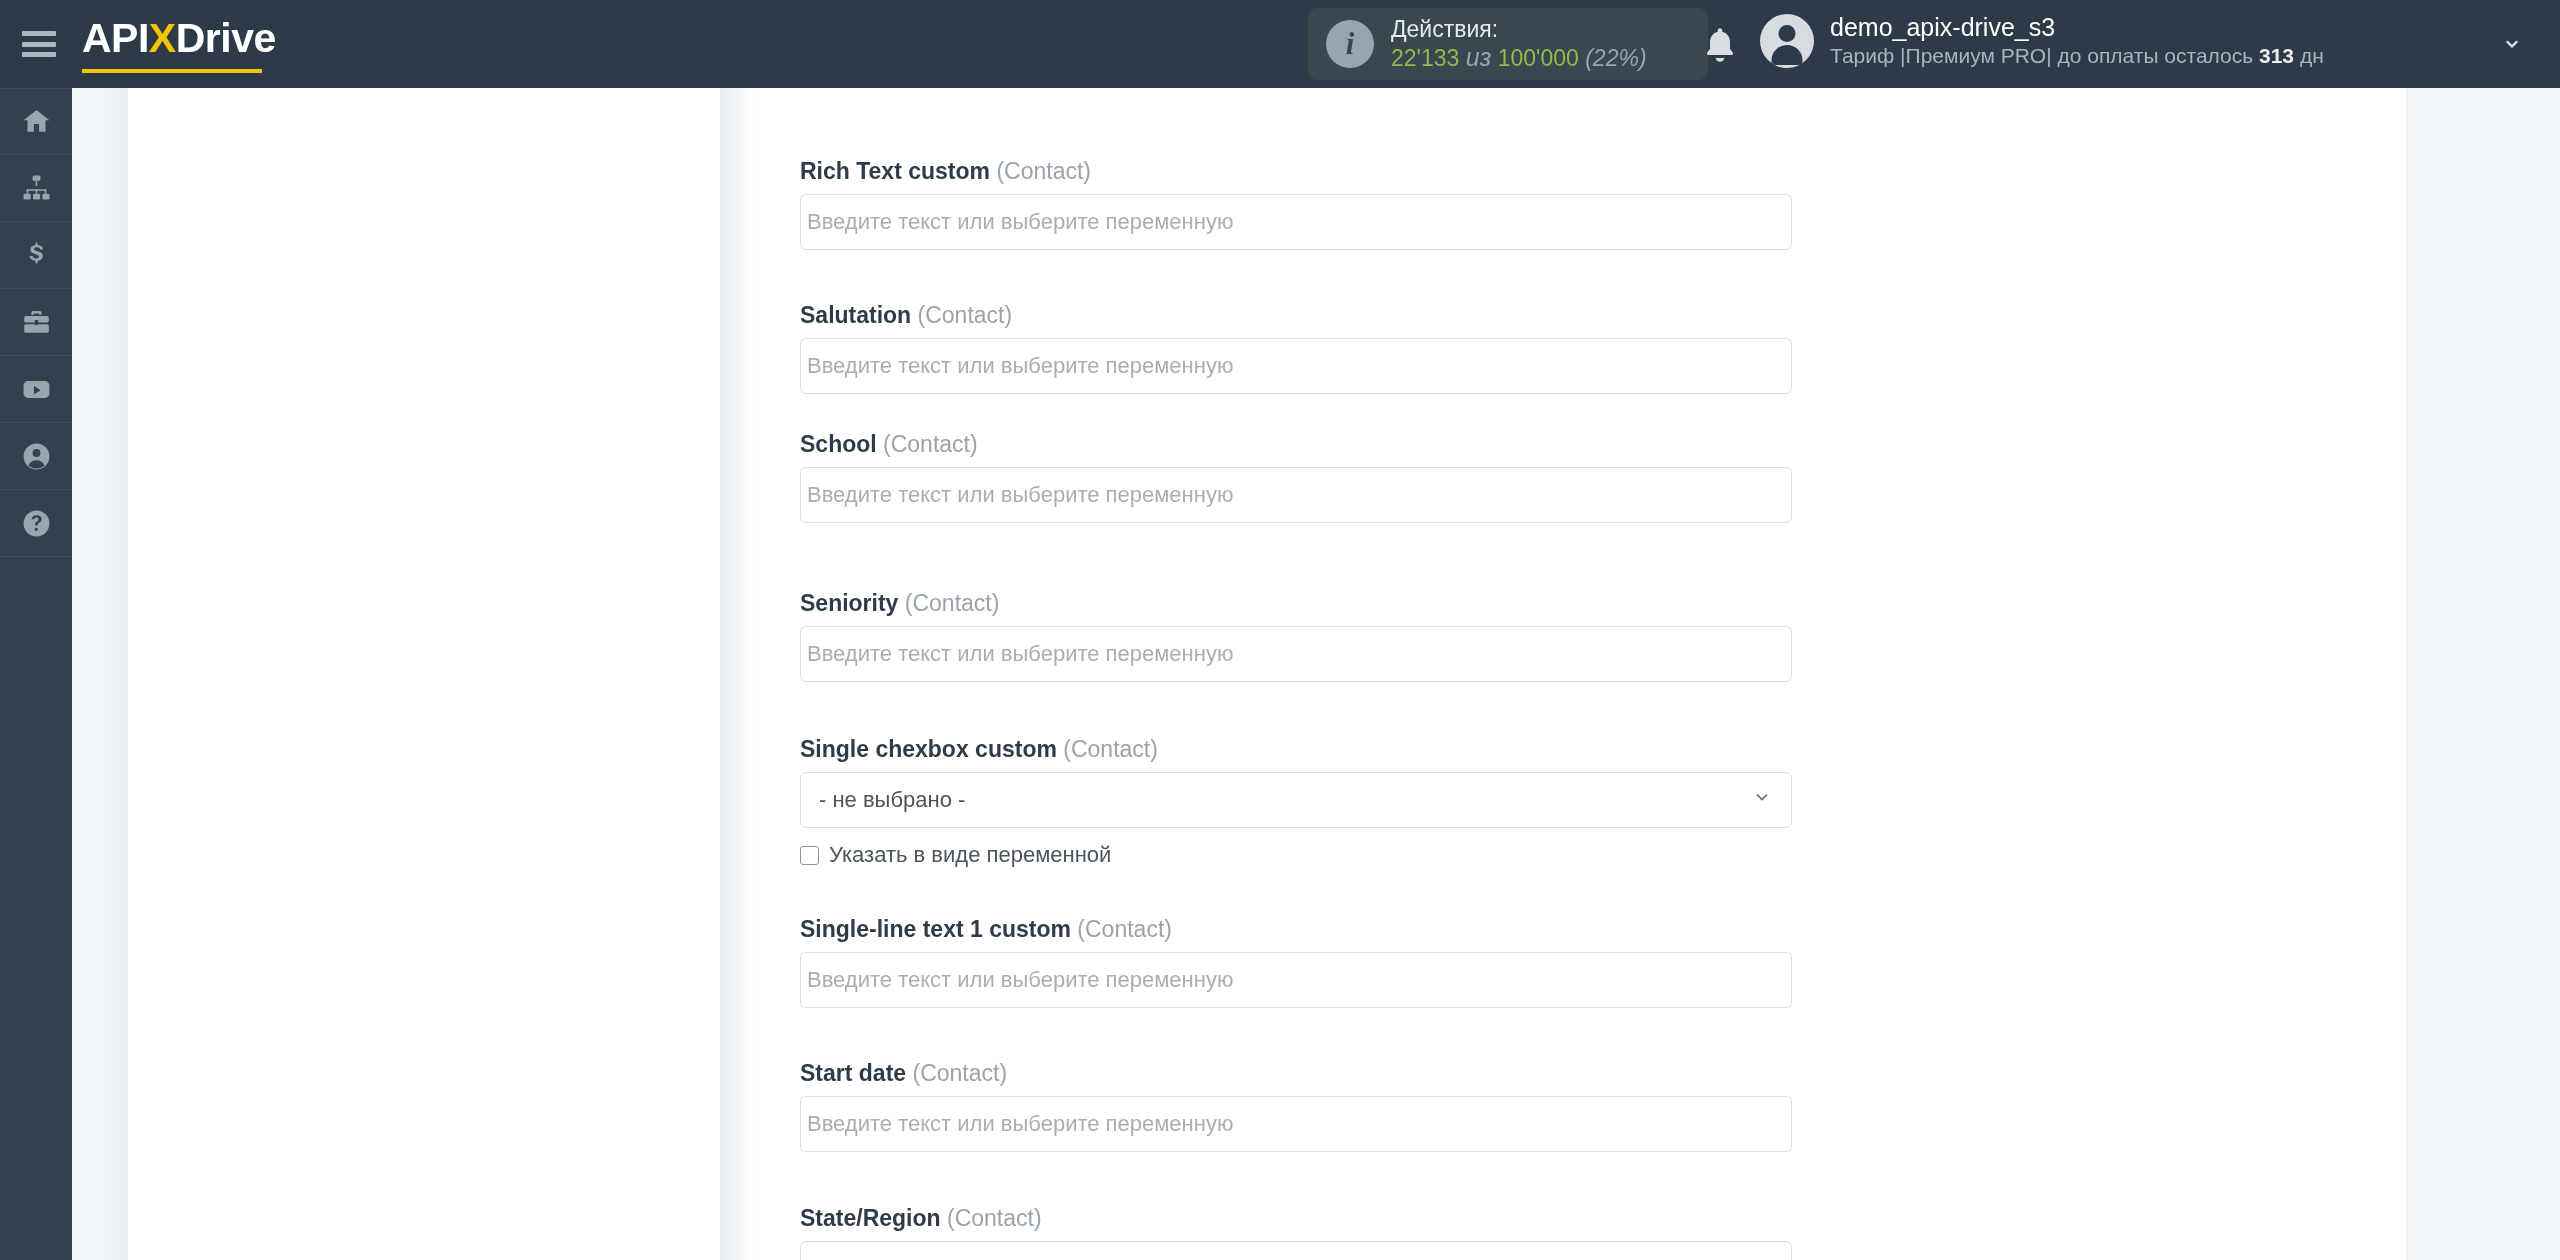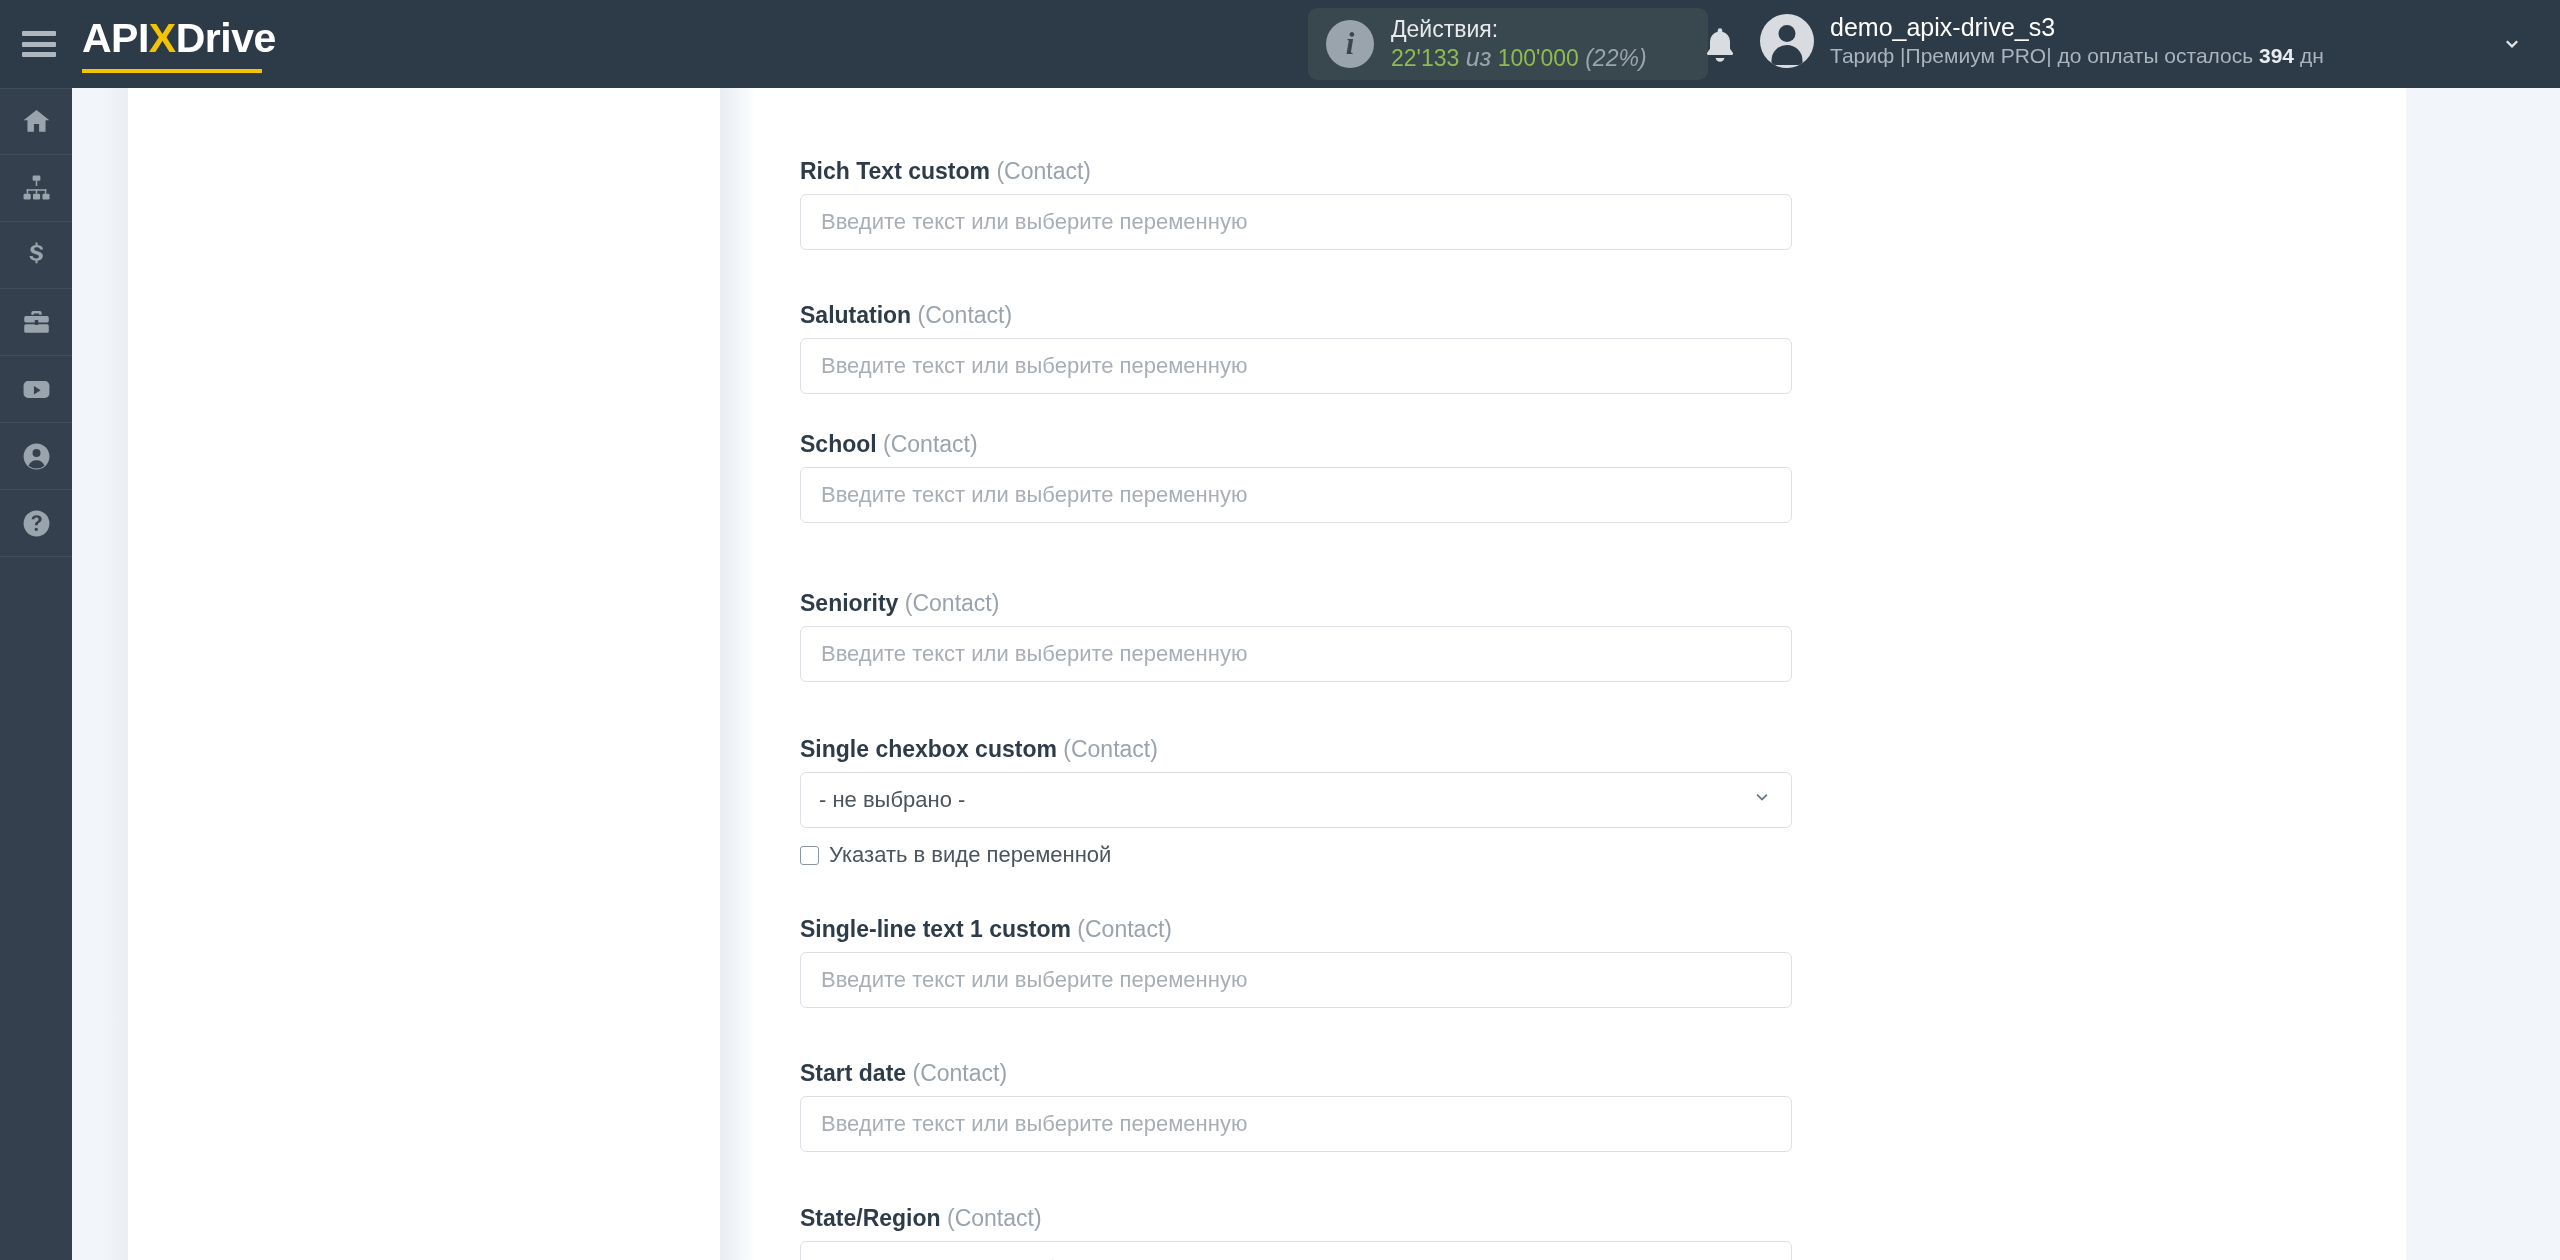--- a/index.html
+++ b/index.html
@@ -139,21 +139,21 @@
     font-size: 23px; color: #2e3b48; font-weight: bold;
     margin-bottom: 9px; white-space: nowrap;
   }
   .field-label .ctx { color: #9aa3ab; font-weight: normal; }
 
   .input-box {
     width: 992px; height: 56px;
     border: 1px solid #dcdfe3; border-radius: 6px;
     background: #ffffff;
     display: flex; align-items: center;
-    padding: 0 20px;
+    padding: 0 6px;
     cursor: text;
   }
   .input-box .ph { font-size: 22px; color: #a9aeb5; }
 
   .select-box {
     width: 992px; height: 56px;
     border: 1px solid #dcdfe3; border-radius: 6px;
     background: #ffffff;
     display: flex; align-items: center; justify-content: space-between;
     padding: 0 18px; cursor: pointer;
@@ -202,21 +202,21 @@
     <svg viewBox="0 0 24 24" width="40" height="42">
         <path fill="#d9dde1" d="M12 2a1.4 1.4 0 011.4 1.4v.7a6 6 0 014.6 5.8v4.3l1.7 2.5a.8.8 0 01-.66 1.25H4.96a.8.8 0 01-.66-1.25L6 14.2V9.9a6 6 0 014.6-5.8v-.7A1.4 1.4 0 0112 2zm0 20a2.7 2.7 0 01-2.64-2.2h5.28A2.7 2.7 0 0112 22z"></path>
       </svg>
   </div>
 
   <div class="user-block">
     <div class="avatar"></div>
     <div class="user-text">
       <div class="user-name">demo_apix-drive_s3</div>
       <div class="user-plan">
-        <span>Тариф |Премиум PRO| до оплаты осталось </span><b>394</b><span> дн</span>
+        <span>Тариф |Премиум PRO| до оплаты осталось </span><b>313</b><span> дн</span>
       </div>
     </div>
   </div>
 
   <div class="chev-down">
     <svg viewBox="0 0 24 24" width="24" height="24">
         <path fill="#dfe3e7" d="M6 9l6 6 6-6-1.6-1.6L12 11.8 7.6 7.4z"></path>
       </svg>
   </div>
 </div>

